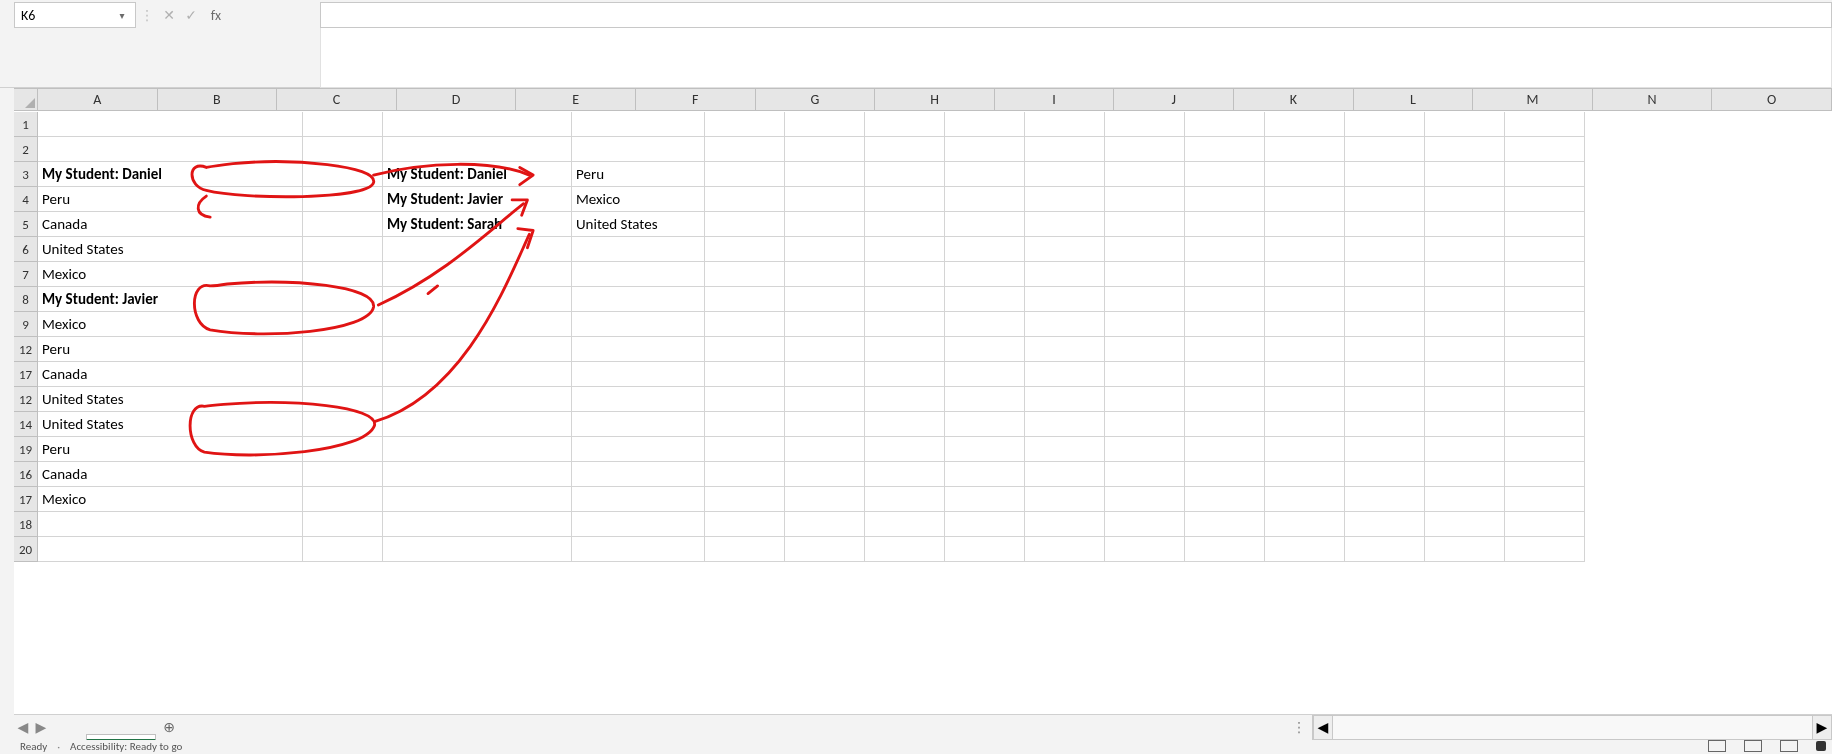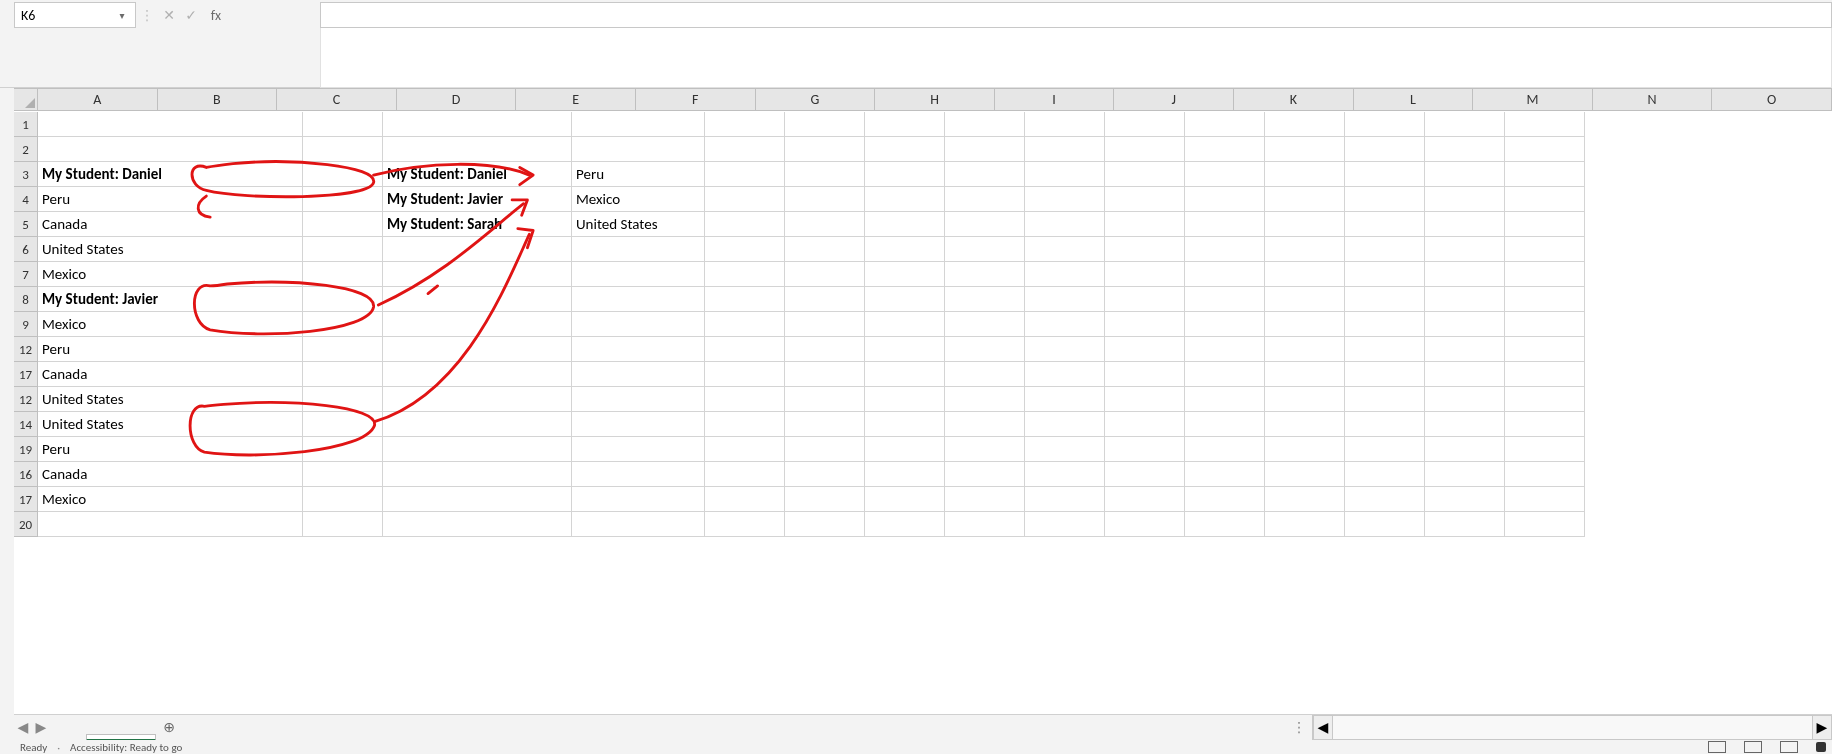--- a/index.html
+++ b/index.html
@@ -176,21 +176,21 @@
     border-left:1px solid #c8c8c8;
     display:flex; align-items:stretch;
   }
   .hscroll-btn { width:20px; display:flex;align-items:center;justify-content:center;background:#eee;border:1px solid #c8c8c8; }
   .hscroll-inner { flex:1; background:#f8f8f8; border-top:1px solid #c8c8c8; border-bottom:1px solid #c8c8c8; }
 
   .statusbar {
     position:absolute;
     left:14px; right:0; bottom:0; height:14px;
     background:#f3f3f3;
-    display:flex;align-items:center;
+    display:flex;align-items:flex-start;
     font-size:11px; color:#555;
     padding:0 6px;
   }
   .status-right { margin-left:auto; display:flex; gap:18px; align-items:center; }
   .view-icon { width:18px;height:12px;border:1px solid #666; display:inline-block; }
   .record-icon { width:10px;height:10px;background:#333;border-radius:2px; display:inline-block; }
 </style>
 </head>
 <body>
 
@@ -518,20 +518,38 @@
         <div class="cell"></div>
         <div class="cell"></div>
         <div class="cell"></div>
         <div class="cell"></div>
         <div class="cell"></div>
         <div class="cell"></div>
         <div class="cell"></div>
         <div class="cell"></div>
       </div>
       <div class="sheet-row">
+        <div class="rowhdr">18</div>
+        <div class="cell"></div>
+        <div class="cell"></div>
+        <div class="cell"></div>
+        <div class="cell"></div>
+        <div class="cell"></div>
+        <div class="cell"></div>
+        <div class="cell"></div>
+        <div class="cell"></div>
+        <div class="cell"></div>
+        <div class="cell"></div>
+        <div class="cell"></div>
+        <div class="cell"></div>
+        <div class="cell"></div>
+        <div class="cell"></div>
+        <div class="cell"></div>
+      </div>
+      <div class="sheet-row">
         <div class="rowhdr">20</div>
         <div class="cell"></div>
         <div class="cell"></div>
         <div class="cell"></div>
         <div class="cell"></div>
         <div class="cell"></div>
         <div class="cell"></div>
         <div class="cell"></div>
         <div class="cell"></div>
         <div class="cell"></div>

